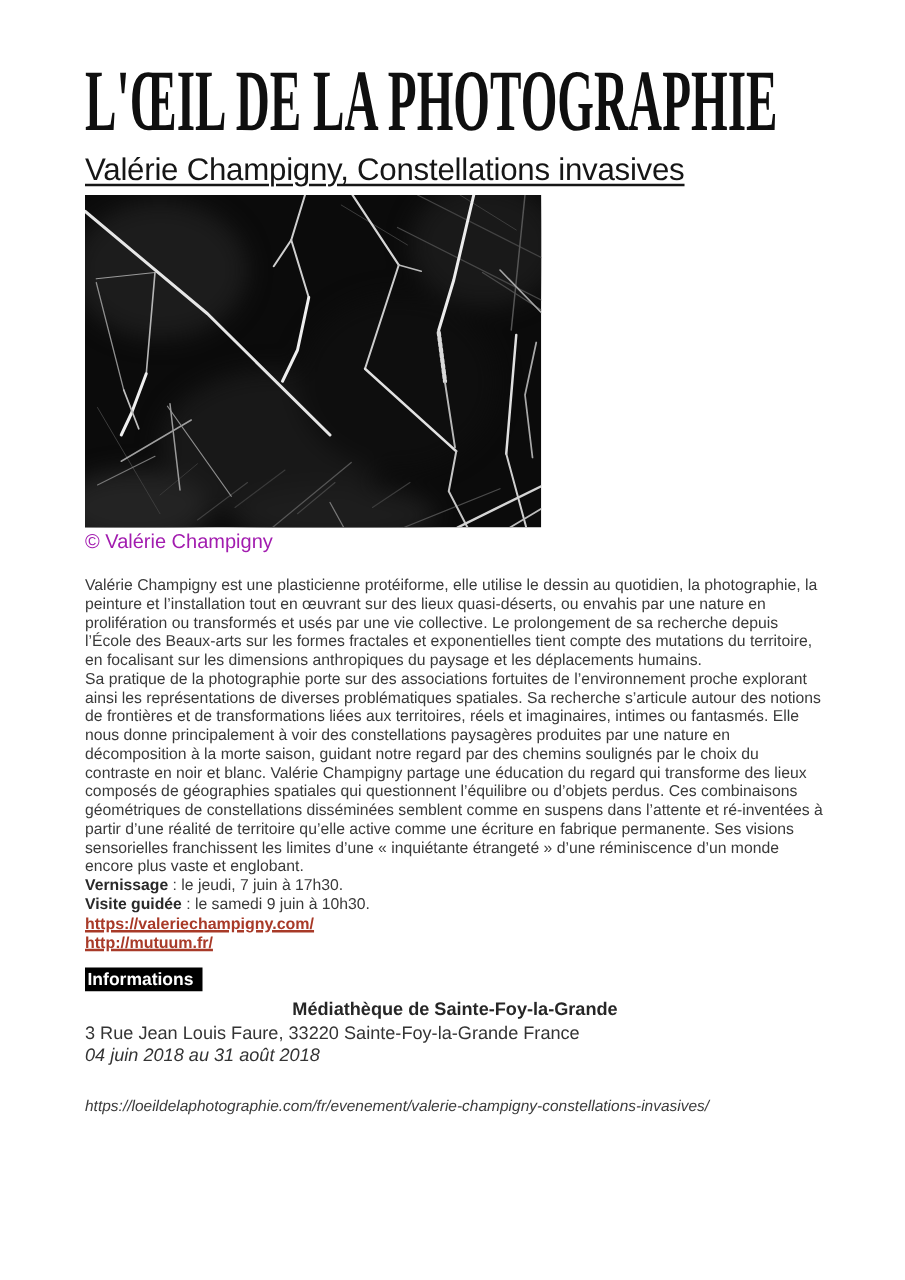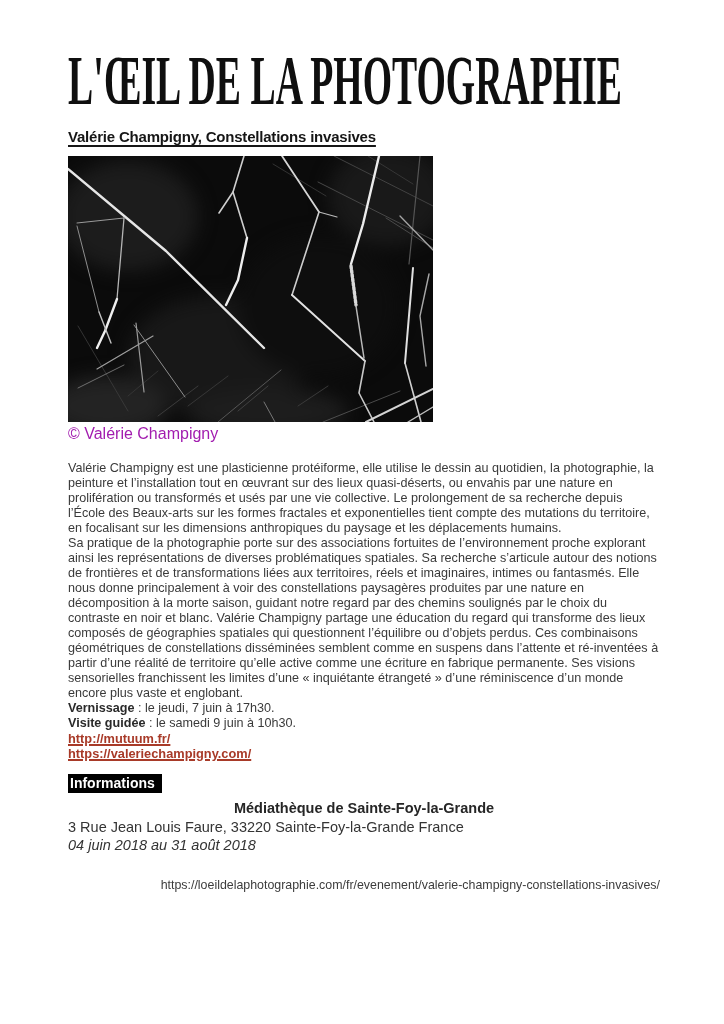--- a/index.html
+++ b/index.html
@@ -5,21 +5,21 @@
   html, body { margin:0; padding:0; }
   body {
     width:724px; height:1024px; background:#ffffff; overflow:hidden;
     font-family:"Liberation Sans", sans-serif;
   }
   .page { box-sizing:border-box; width:724px; height:1024px; padding:50px 64px 0 68px; }
 
   .masthead { display:block; margin:0; }
 
   .title {
-    font-weight:bold; font-size:15px; line-height:25px; letter-spacing:-0.2px;
+    font-weight:normal; font-size:25px; line-height:25px; letter-spacing:-0.2px;
     color:#161616; margin:12px 0 0 0;
     text-decoration:underline; text-decoration-thickness:2px; text-underline-offset:3px;
   }
 
   figure.photo { margin:7px 0 0 0; padding:0; }
   figure.photo svg { display:block; }
 
   .caption { font-size:16px; line-height:15px; color:#a21caf; margin-top:4px; }
 
   .article-body { width:591px; margin-top:20px; font-size:12.6px; line-height:15px; color:#3a3a3a; }
@@ -32,21 +32,21 @@
   }
 
   .info-heading {
     display:inline-block; background:#000000; color:#ffffff;
     font-weight:bold; font-size:14px; line-height:16px; padding:1px 7px 2px 2px;
     margin-top:13px;
   }
   .venue   { font-weight:bold; font-size:14.5px; line-height:18.5px; color:#262626; margin-top:6px;text-align:center; }
   .address { font-size:14.5px; line-height:18.5px; color:#343434; }
   .dates   { font-style:italic; font-size:14.5px; line-height:18.5px; color:#343434; }
-  .source  { font-size:12.4px; line-height:15px; color:#3c3c3c; margin-top:23px;text-align:right; }
+  .source  { font-style:italic; font-size:12.4px; line-height:15px; color:#3c3c3c; margin-top:23px; }
 
   .blur { filter:blur(9px); }
 </style>
 </head>
 <body>
 
 <div class="page">
 
   <svg class="masthead" width="556" height="62" viewBox="0 0 556 62">
     <text x="0" y="54" font-size="70" font-weight="bold" font-family="Liberation Serif, DejaVu Serif, serif" fill="#0f0f0f" textLength="554" lengthAdjust="spacingAndGlyphs">L'ŒIL DE LA PHOTOGRAPHIE</text>
@@ -117,22 +117,22 @@
     </svg>
   </figure>
 
   <div class="caption">© Valérie Champigny</div>
 
   <div class="article-body">
     <p>Valérie Champigny est une plasticienne protéiforme, elle utilise le dessin au quotidien, la photographie, la peinture et l’installation tout en œuvrant sur des lieux quasi-déserts, ou envahis par une nature en prolifération ou transformés et usés par une vie collective. Le prolongement de sa recherche depuis l’École des Beaux-arts sur les formes fractales et exponentielles tient compte des mutations du territoire, en focalisant sur les dimensions anthropiques du paysage et les déplacements humains.</p>
     <p>Sa pratique de la photographie porte sur des associations fortuites de l’environnement proche explorant ainsi les représentations de diverses problématiques spatiales. Sa recherche s’articule autour des notions de frontières et de transformations liées aux territoires, réels et imaginaires, intimes ou fantasmés. Elle nous donne principalement à voir des constellations paysagères produites par une nature en décomposition à la morte saison, guidant notre regard par des chemins soulignés par le choix du contraste en noir et blanc. Valérie Champigny partage une éducation du regard qui transforme des lieux composés de géographies spatiales qui questionnent l’équilibre ou d’objets perdus. Ces combinaisons géométriques de constellations disséminées semblent comme en suspens dans l’attente et ré-inventées à partir d’une réalité de territoire qu’elle active comme une écriture en fabrique permanente. Ses visions sensorielles franchissent les limites d’une « inquiétante étrangeté » d’une réminiscence d’un monde encore plus vaste et englobant.</p>
     <p><strong>Vernissage</strong><span> : le jeudi, 7 juin à 17h30.</span></p>
     <p><strong>Visite guidée</strong><span> : le samedi 9 juin à 10h30.</span></p>
+    <a class="doc-link" href="#">https://valeriechampigny.com/</a>
     <a class="doc-link" href="#">http://mutuum.fr/</a>
-    <a class="doc-link" href="#">https://valeriechampigny.com/</a>
   </div>
 
   <div>
     <span class="info-heading">Informations</span>
   </div>
   <div class="venue">Médiathèque de Sainte-Foy-la-Grande</div>
   <div class="address">3 Rue Jean Louis Faure, 33220 Sainte-Foy-la-Grande France</div>
   <div class="dates">04 juin 2018 au 31 août 2018</div>
 
   <div class="source">https://loeildelaphotographie.com/fr/evenement/valerie-champigny-constellations-invasives/</div>

